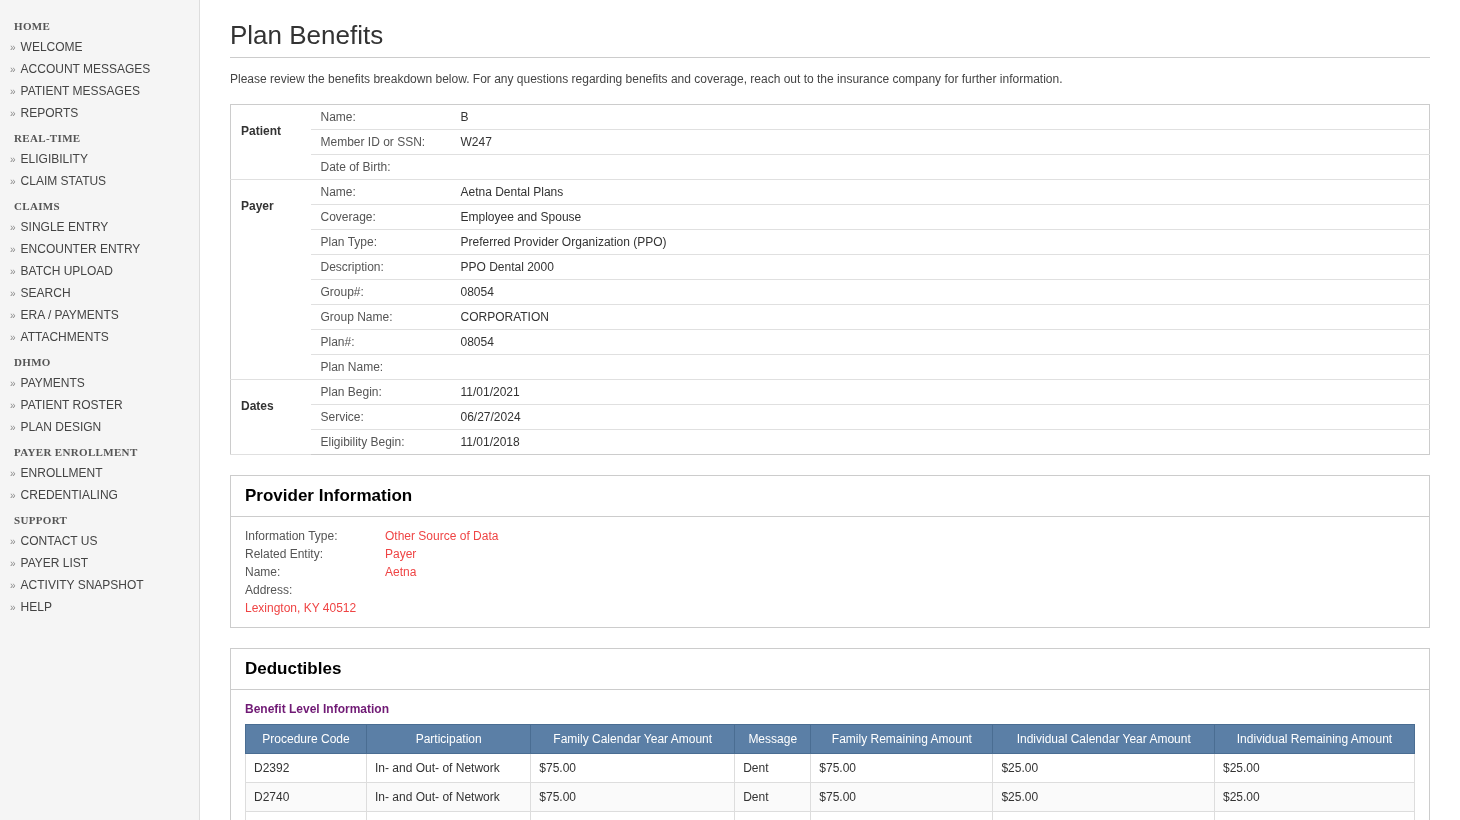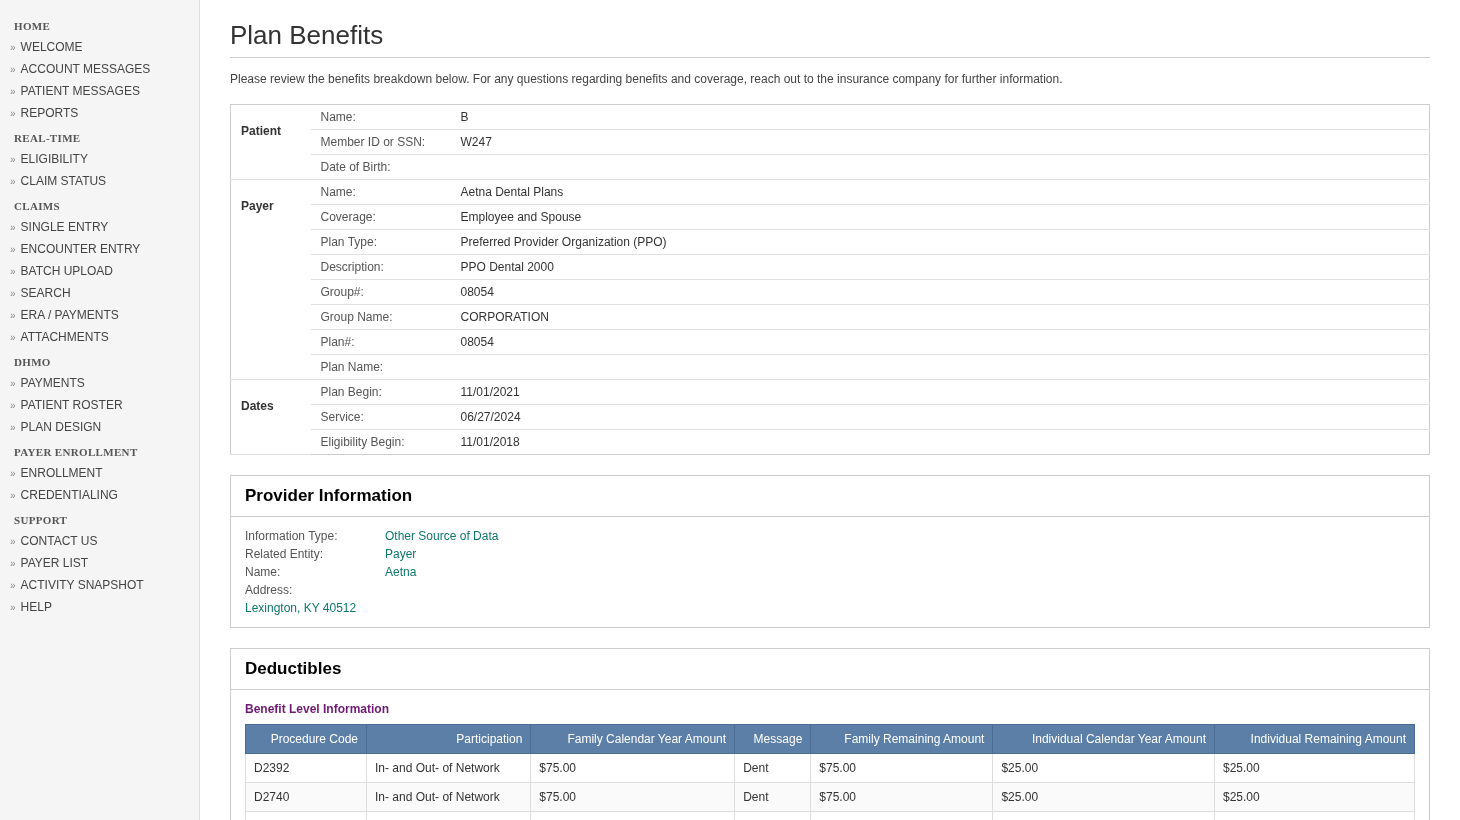--- a/index.html
+++ b/index.html
@@ -110,39 +110,39 @@
     }
 
     
     .provider-grid {
       display: grid;
       grid-template-columns: 140px 1fr;
       gap: 4px 0;
       font-size: 12px;
     }
     .provider-grid .lbl { color: #555; }
-    .provider-grid .val { color: #0f766e; }
+    .provider-grid .val { color: #ef4444; }
 
     
     .benefit-level-label {
       font-size: 12px;
       font-weight: bold;
       color: #701a75;
       margin-bottom: 8px;
     }
     .deductibles-table {
       width: 100%;
       border-collapse: collapse;
       font-size: 12px;
     }
     .deductibles-table th {
       background: #5b7fa6;
       color: #fff;
       padding: 7px 8px;
-      text-align: right;
+      text-align: center;
       font-weight: normal;
       vertical-align: top;
       border: 1px solid #4a6d92;
     }
     .deductibles-table td {
       padding: 7px 8px;
       border: 1px solid #ddd;
       vertical-align: top;
     }
     .deductibles-table tr:nth-child(even) td { background: #fafafa; }

